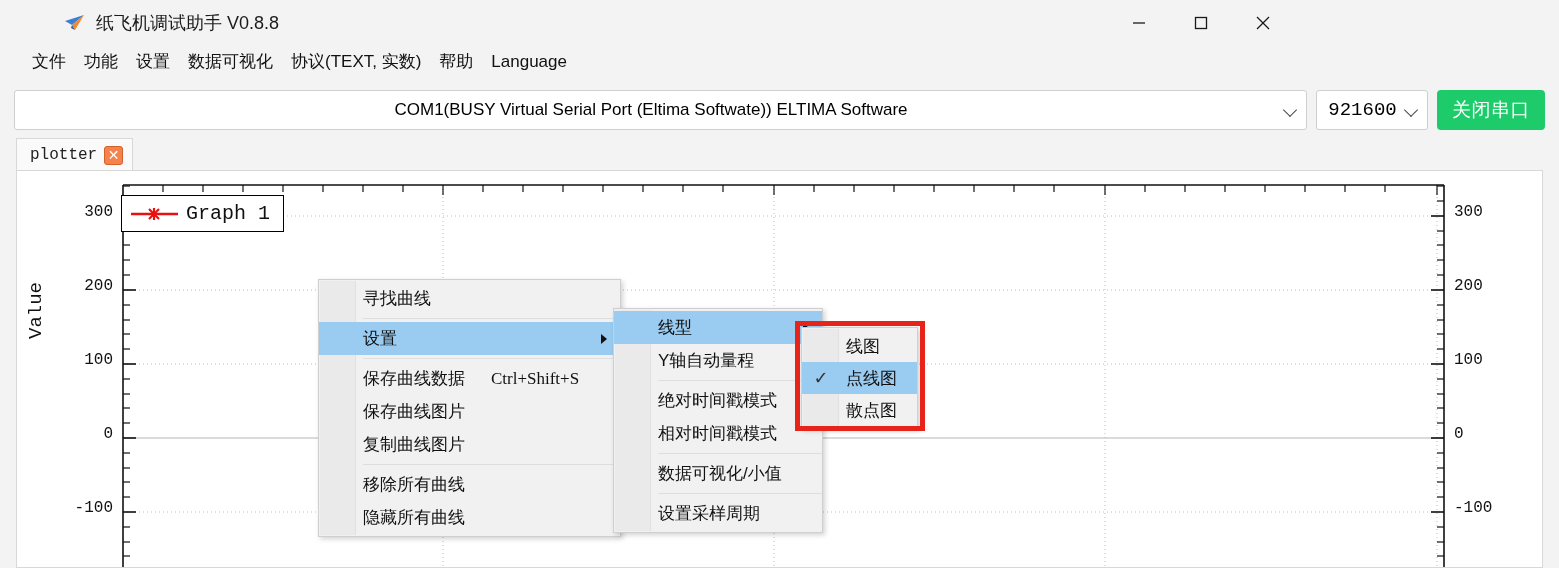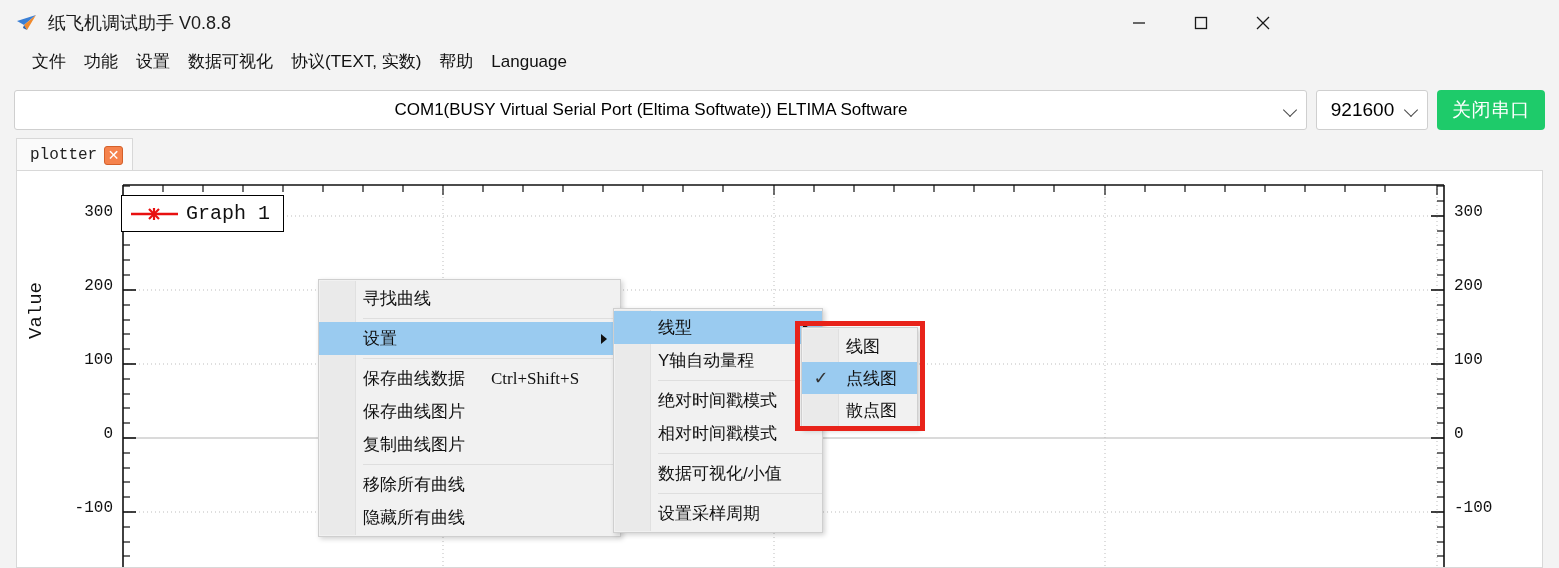--- a/index.html
+++ b/index.html
@@ -16,21 +16,21 @@
     height: 568px;
     background: #f3f3f3;
     overflow: hidden;
   }
 
   
   .titlebar {
     position: absolute; left: 0; top: 0;
     width: 1294px; height: 45px;
     background: #f3f3f3;
-    display: flex; align-items: center;
+    display: flex; align-items: center; padding-left: 48px;
   }
   .title-left { display: flex; align-items: center; padding-left: 16px; gap: 10px; }
   .app-icon { width: 22px; height: 22px; position: relative; }
   .title-text {
     font-size: 18px; color: #1a1a1a;
     font-family: "Liberation Sans", sans-serif;
     white-space: nowrap;
   }
   .win-controls {
     position: absolute; right: 0; top: 0;
@@ -68,21 +68,21 @@
   .combo {
     height: 40px;
     background: #ffffff;
     border: 1px solid #cfcfcf;
     border-radius: 3px;
     display: flex; align-items: center;
     padding: 0 8px 0 11px;
     position: relative;
   }
   .combo-port { flex: 1 1 auto; min-width: 0; }
-  .combo-baud { width: 112px; flex: 0 0 112px; }
+  .combo-baud { width: 112px; flex: 0 0 112px; font-family: Liberation Mono, monospace; }
   .combo-text {
     font-size: 17px; color: #000;
     white-space: nowrap; overflow: hidden; text-overflow: ellipsis;
     flex: 1 1 auto;
     text-align: center;
   }
   .combo-baud .combo-text { font-size: 19px; }
   .chev {
     flex: 0 0 auto; margin-left: 8px;
     width: 14px; height: 14px;

